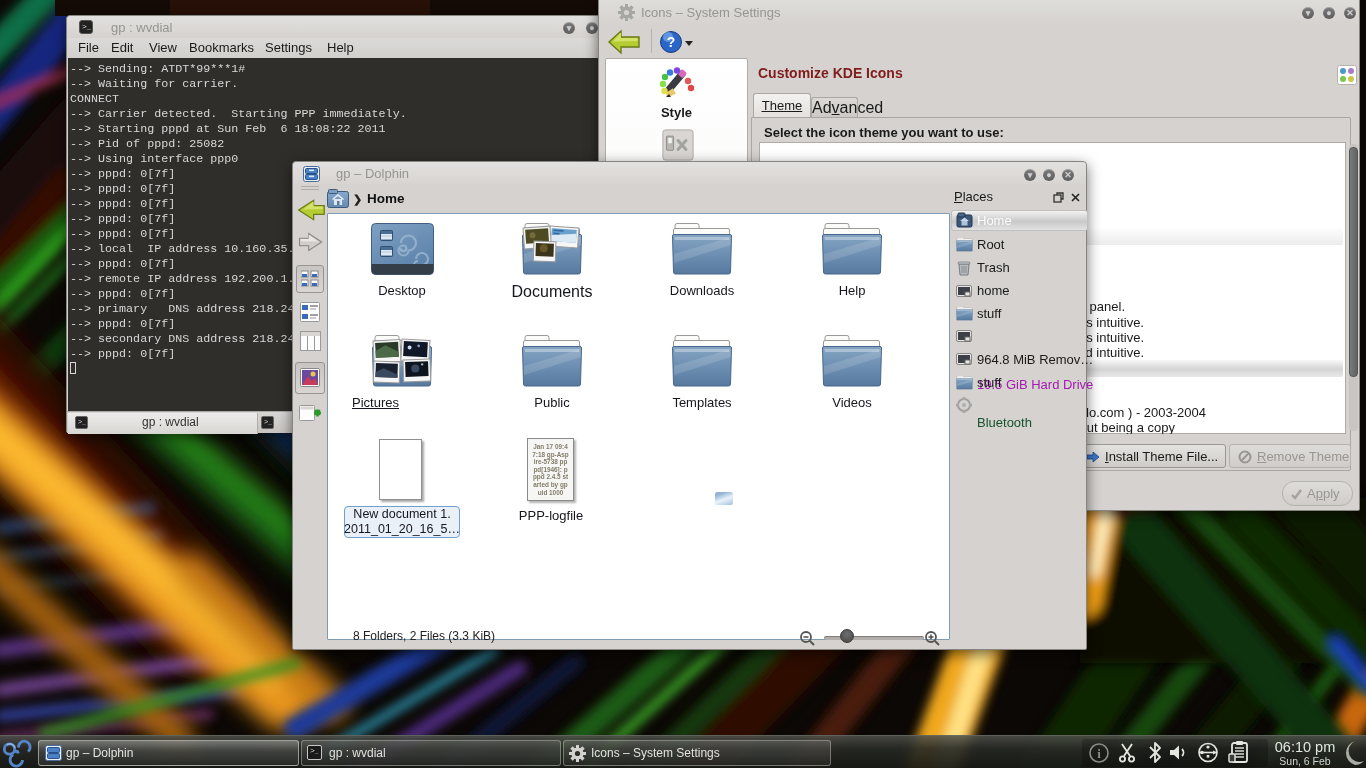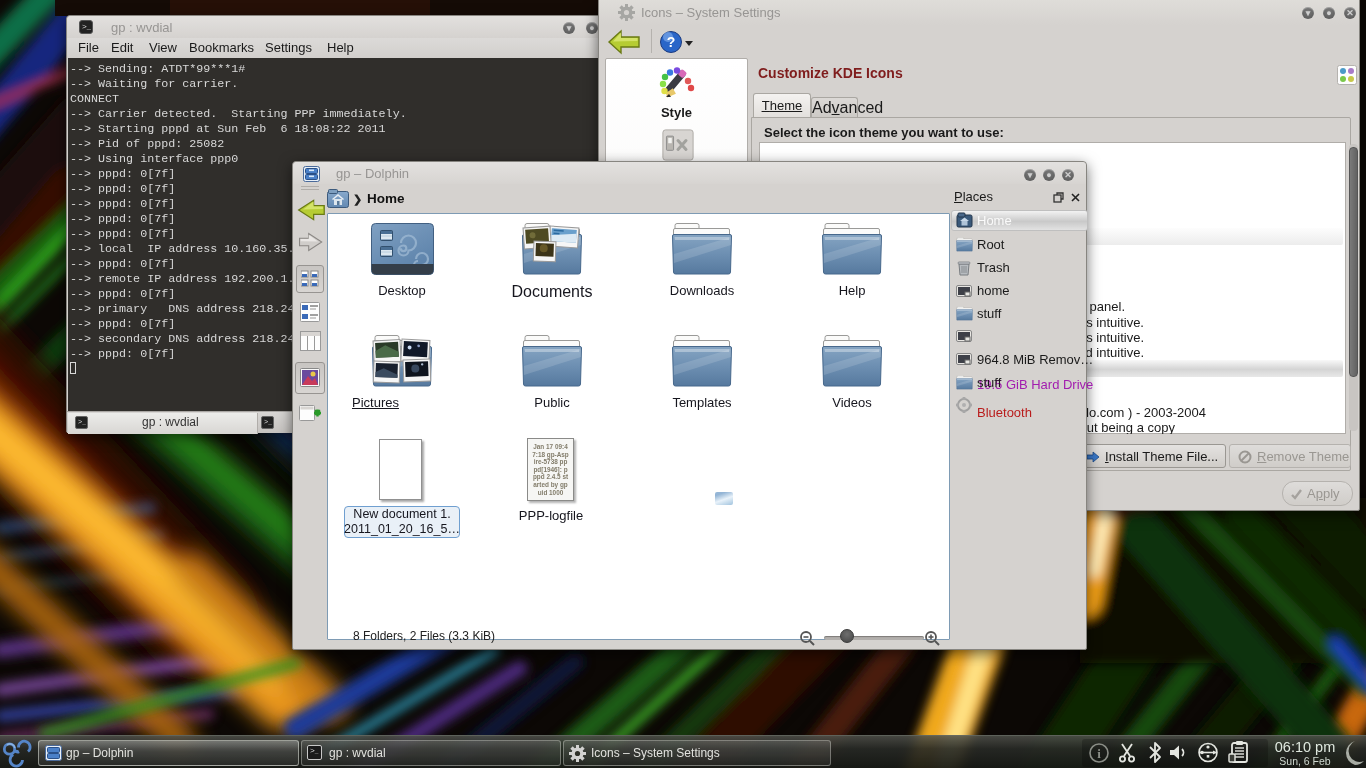--- a/index.html
+++ b/index.html
@@ -549,21 +549,21 @@
   <svg class="abs" style="left:663px;top:235px;" width="16" height="16" viewBox="0 0 16 16">
     <circle cx="8" cy="8" r="6" fill="none" stroke="#a0a0a0" stroke-width="2"></circle>
     <circle cx="8" cy="8" r="2" fill="#b0b0b0"></circle>
     <g fill="#a8a8a8">
           <rect x="6.6" y="0" width="2.8" height="3"></rect>
           <rect x="6.6" y="13" width="2.8" height="3"></rect>
           <rect x="0" y="6.6" width="3" height="2.8"></rect>
           <rect x="13" y="6.6" width="3" height="2.8"></rect>
         </g>
   </svg>
-  <div class="abs" style="left:684px;top:243px;white-space:nowrap;font-size:13px;color:#b91c1c;">Bluetooth</div>
+  <div class="abs" style="left:684px;top:253px;white-space:nowrap;font-size:13px;color:#14532d;">Bluetooth</div>
 
   <div class="abs" style="left:60px;top:467px;font-size:12px;color:#222;">8 Folders, 2 Files (3.3 KiB)</div>
   <svg class="abs" style="left:506px;top:468px;" width="16" height="16" viewBox="0 0 16 16">
     <circle cx="7" cy="7" r="5" fill="none" stroke="#555" stroke-width="1.8"></circle>
         <line x1="11" y1="11" x2="15" y2="15" stroke="#555" stroke-width="2"></line>
         <line x1="4.5" y1="7" x2="9.5" y2="7" stroke="#555" stroke-width="1.6"></line>
   </svg>
   <div class="abs" style="left:531px;top:474px;width:100px;height:4px;background:#b2afac;border-radius:2px;box-shadow:inset 0 1px 1px rgba(0,0,0,0.3);"></div>
   <div class="abs" style="left:547px;top:467px;width:14px;height:14px;border-radius:50%;background:radial-gradient(circle at 50% 35%,#6e6e6e,#464646);border:1px solid #3a3a3a;"></div>
   <svg class="abs" style="left:631px;top:468px;" width="16" height="16" viewBox="0 0 16 16">

